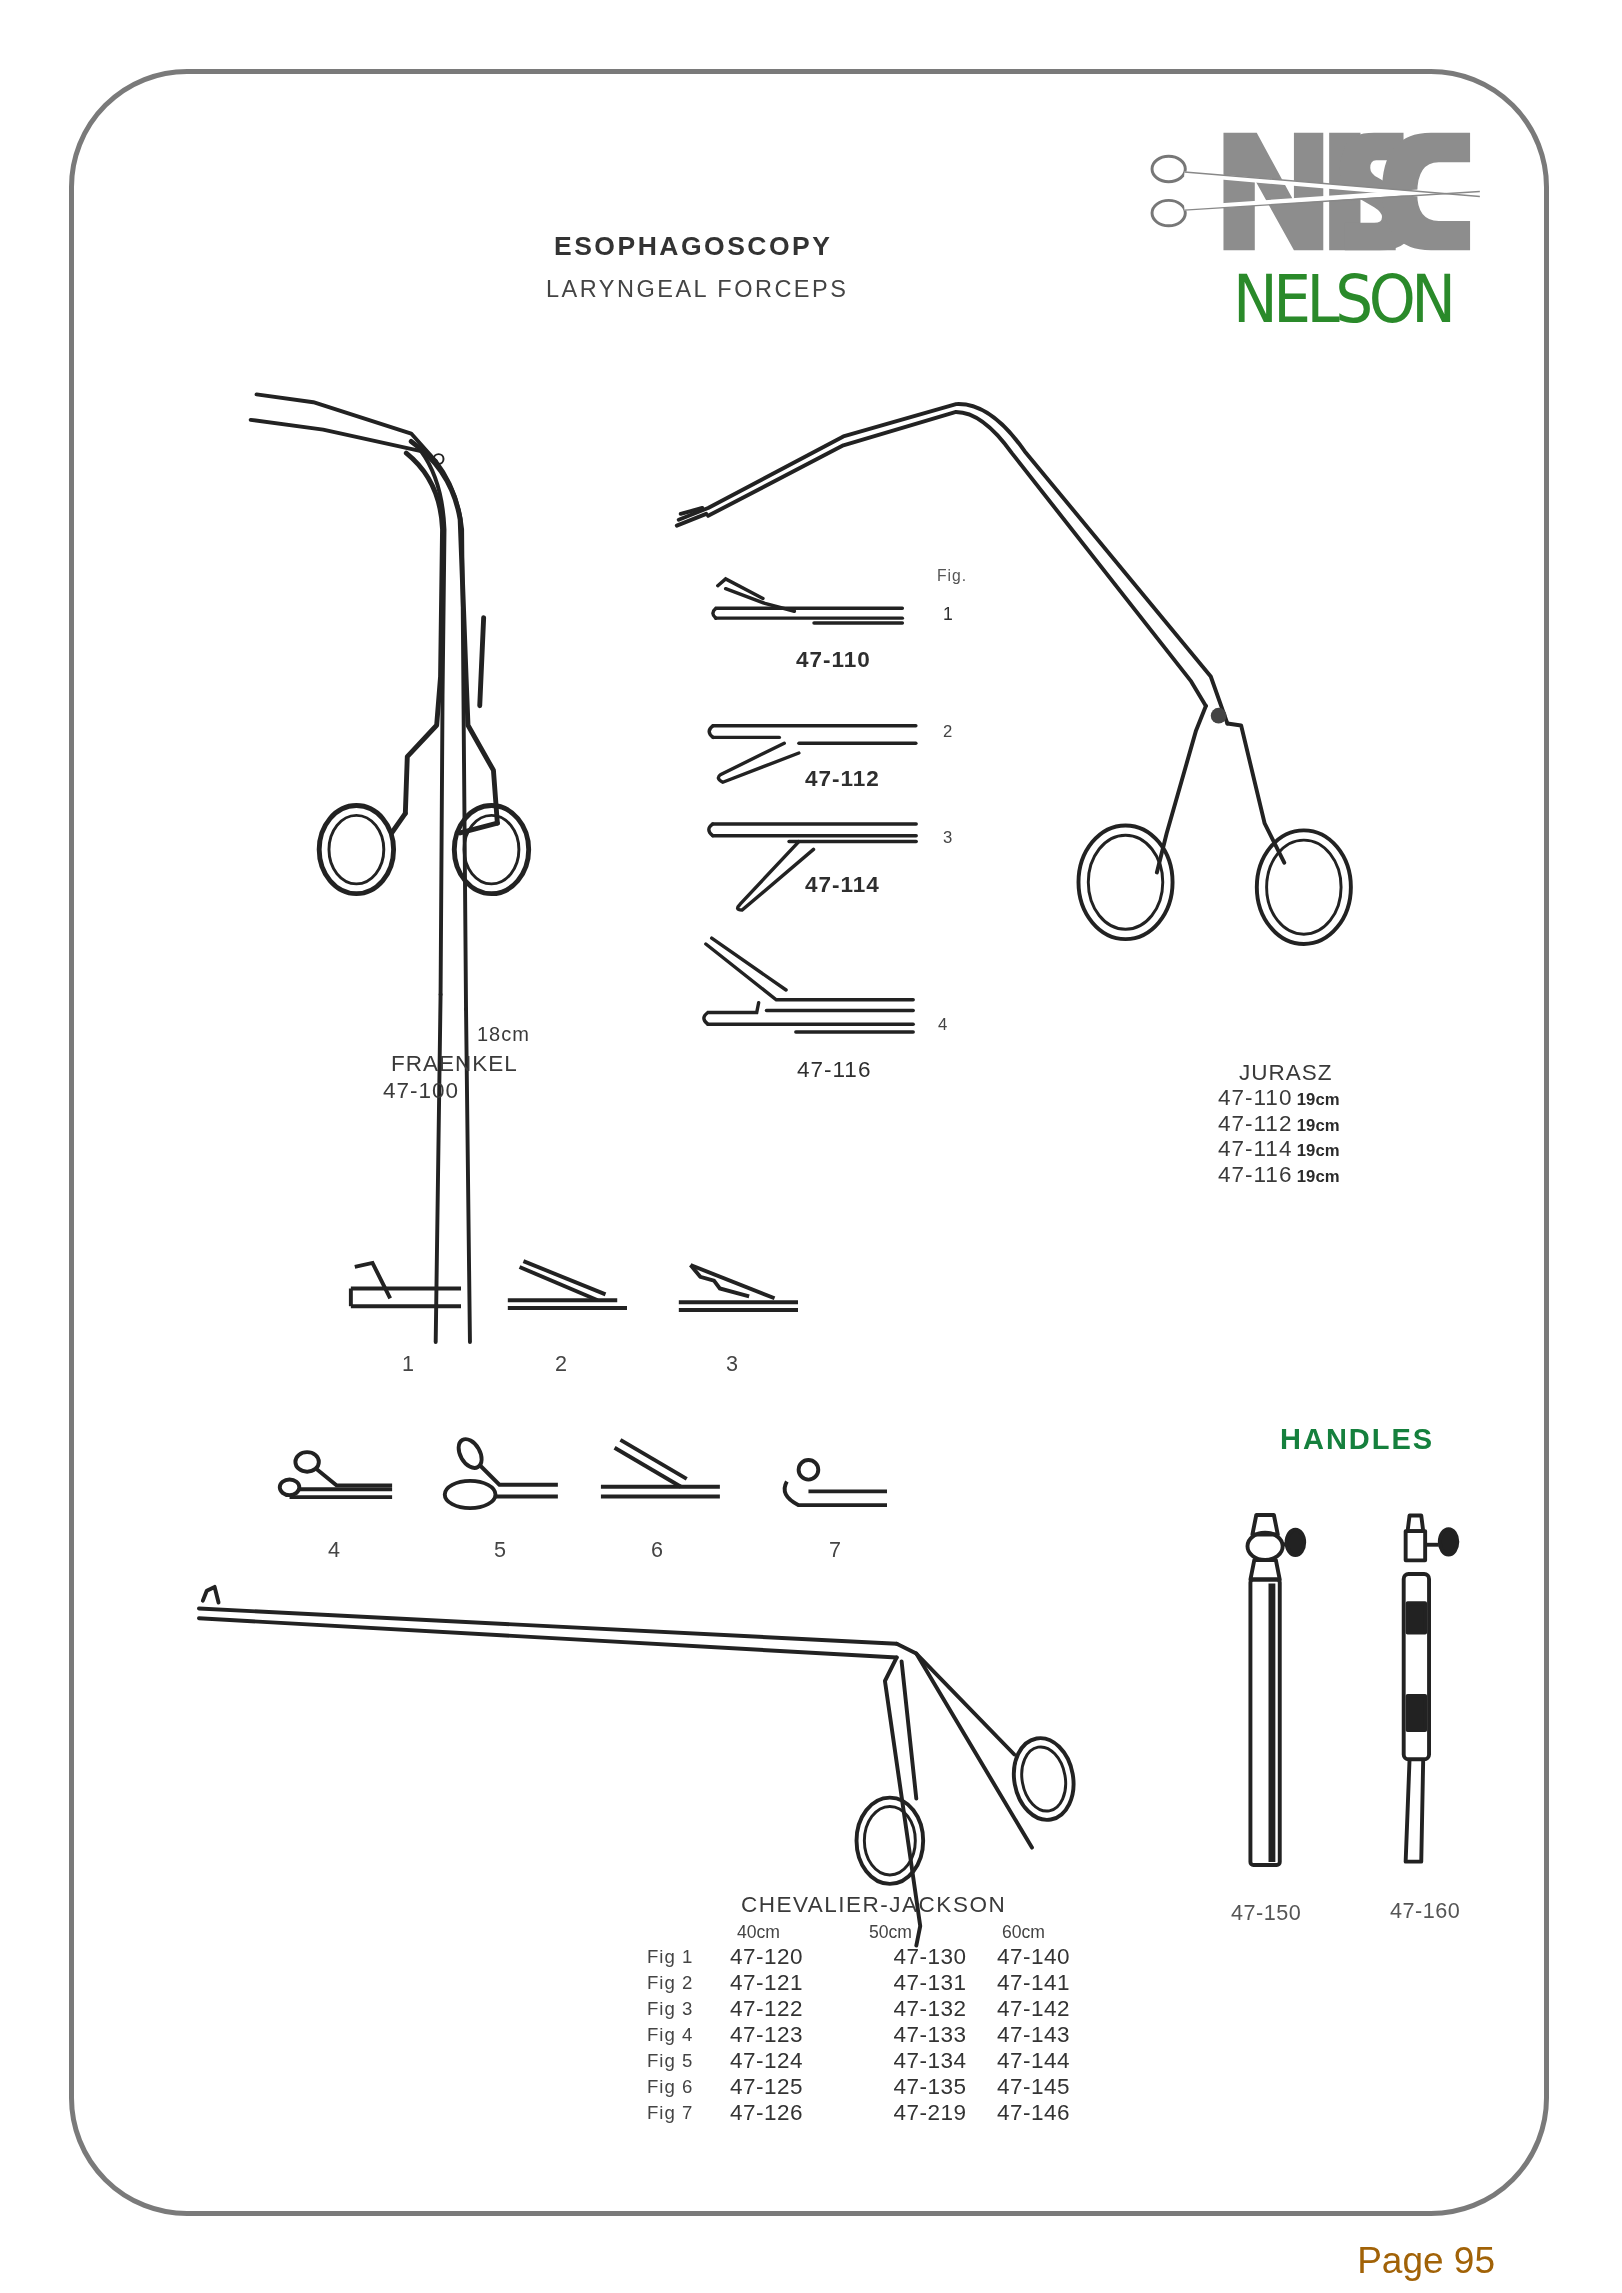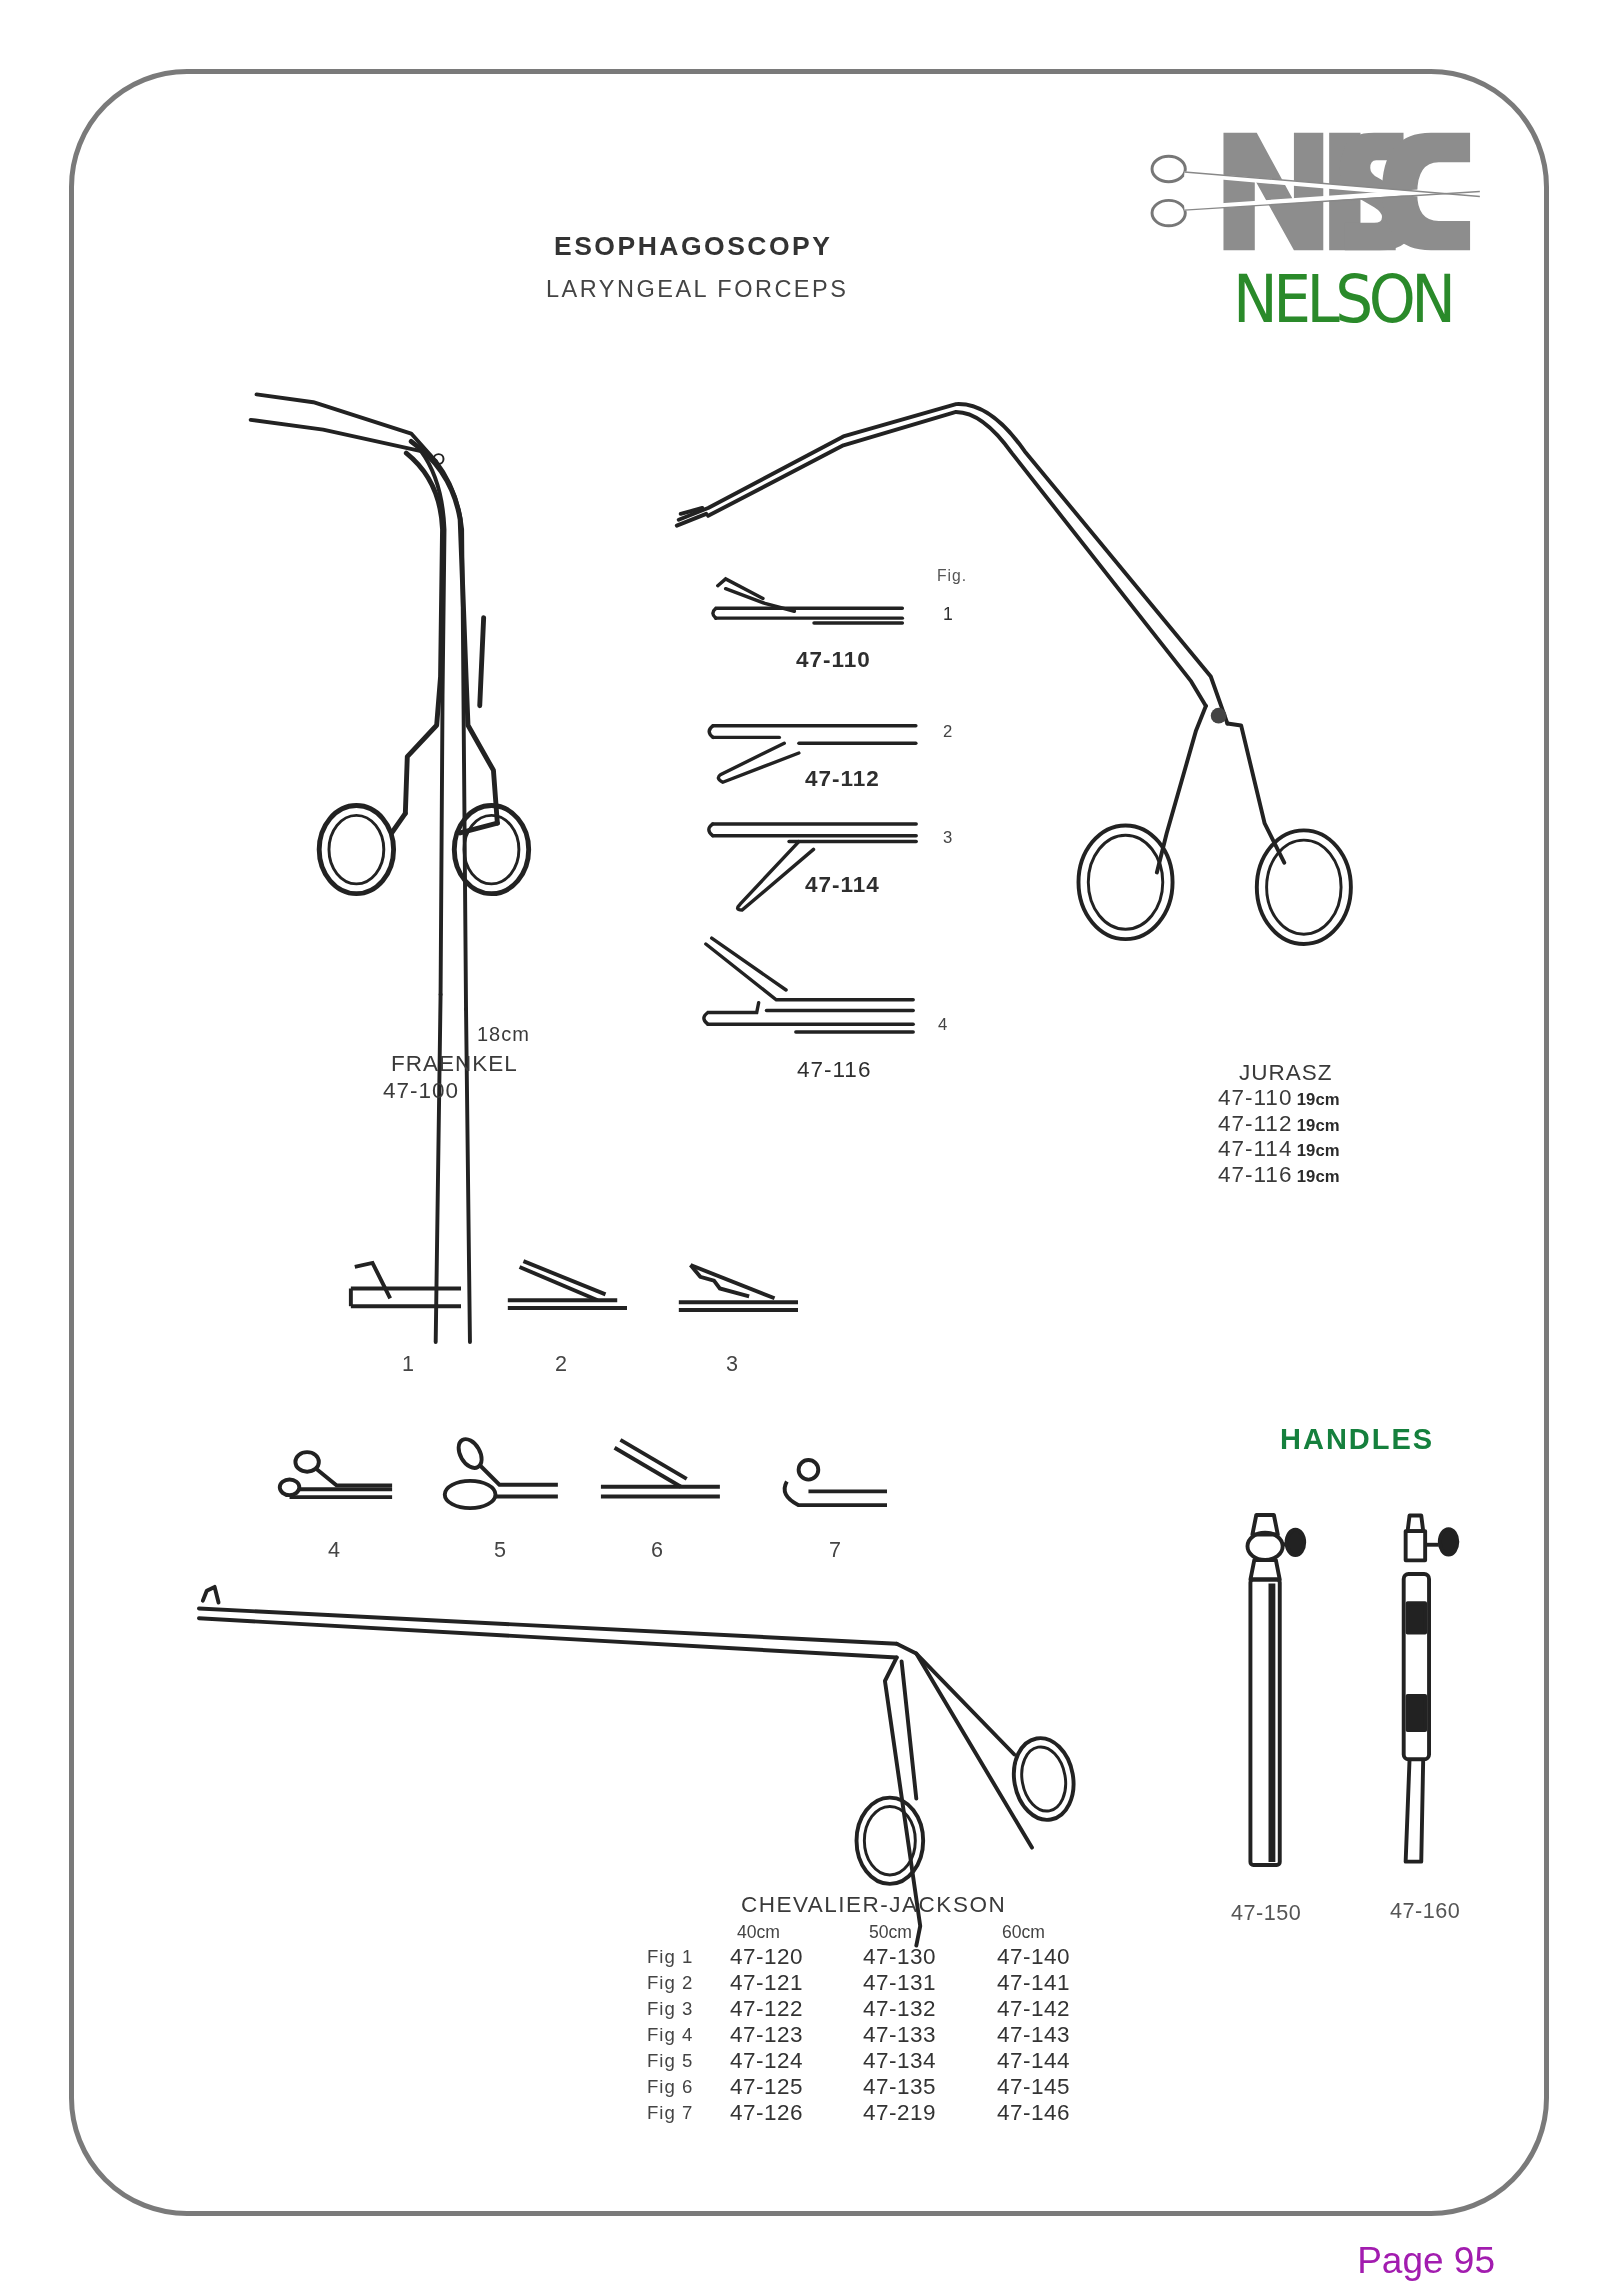--- a/index.html
+++ b/index.html
@@ -14,23 +14,23 @@
   .lbl-b{font-size:22.5px;color:#2e2e2e;font-weight:bold;letter-spacing:1px;}
   .small{font-size:16.7px;font-weight:bold;}
   .figword{font-size:15.7px;color:#555;letter-spacing:1px;}
   .fignum{font-size:16.7px;color:#444;}
   .tipnum{font-size:21.6px;color:#444;}
   .handles{left:1280px;top:1423px;font-size:29px;font-weight:bold;letter-spacing:2px;color:#15803d;}
   table.cj{position:absolute;left:647px;top:1932px;border-collapse:collapse;}
   table.cj td{padding:0;height:26px;font-size:22.5px;color:#333;letter-spacing:0.5px;vertical-align:middle;}
   table.cj td.fig{font-size:18.6px;width:83px;color:#444;letter-spacing:1px;}
   table.cj td.c{width:133px;}
-  table.cj td.c2{width:134px;}
+  table.cj td.c2{width:134px;text-align:center;}
   .colh{font-size:17.6px;color:#444;}
-  .page{right:127px;top:2240px;font-size:37px;color:#a21caf;font-family:"Liberation Sans",sans-serif;}
+  .page{right:127px;top:2240px;font-size:37px;color:#a16207;font-family:"Liberation Sans",sans-serif;}
   svg{position:absolute;overflow:visible;}
 </style>
 </head>
 <body>
 
 <div class="frame"></div>
 
 <div class="abs title">ESOPHAGOSCOPY</div>
 <div class="abs subtitle">LARYNGEAL FORCEPS</div>
 

